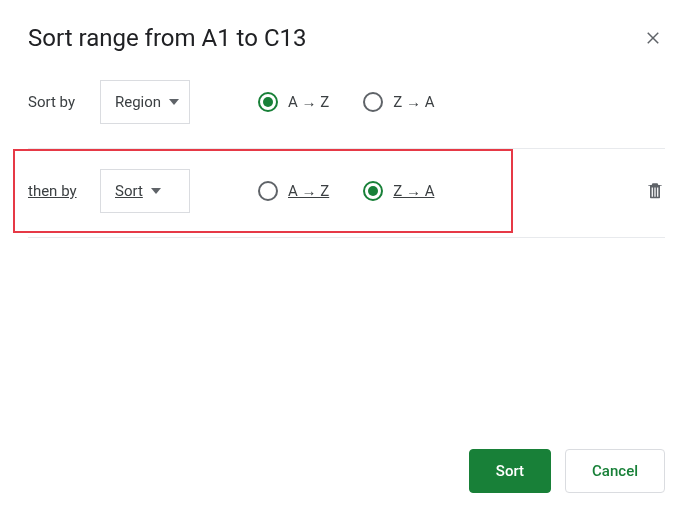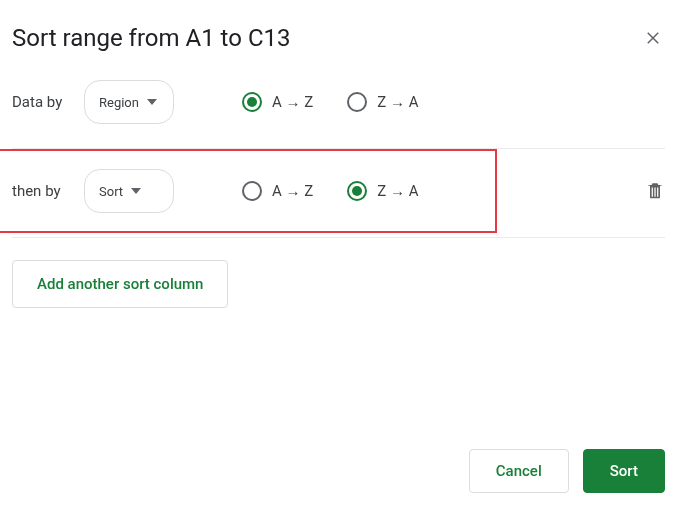--- a/index.html
+++ b/index.html
@@ -6,21 +6,21 @@
   body {
     margin: 0;
     font-family: "Google Sans", Roboto, Arial, sans-serif;
     color: #3c4043;
     background: #fff;
     width: 693px;
     height: 513px;
     position: relative;
   }
   .dialog {
-    padding: 24px 28px 20px 12px;
+    padding: 24px 28px 20px 28px;
   }
   .header {
     display: flex;
     justify-content: space-between;
     align-items: center;
     margin-bottom: 26px;
   }
   .title {
     font-size: 24px;
     font-weight: 400;
@@ -62,28 +62,28 @@
     height: 48px;
   }
   .row-label {
     font-size: 15px;
     color: #3c4043;
     width: 72px;
     flex: 0 0 72px;
   }
   .dropdown {
     border: 1px solid #dadce0;
-    border-radius: 16px;
+    border-radius: 0;
     padding: 0 10px 0 14px;
     height: 44px;
     display: flex;
     align-items: center;
     gap: 8px;
     cursor: pointer;
-    font-size: 13px;
+    font-size: 15px;
     color: #3c4043;
     min-width: 90px;
   }
   .dropdown .caret {
     display: flex;
     align-items: center;
   }
   .radio-group {
     display: flex;
     align-items: center;
@@ -122,20 +122,21 @@
     white-space: nowrap;
   }
   .hr {
     border: none;
     border-top: 1px solid #e8eaed;
     margin: 22px 0 0 0;
   }
   .then-wrap {
     position: relative;
     margin-top: 18px;
+    text-decoration: underline;
   }
   .then-row {
     display: flex;
     align-items: center;
     height: 48px;
   }
   .highlight-box {
     position: absolute;
     left: -15px;
     top: -18px;
@@ -211,21 +212,21 @@
       <svg width="18" height="18" viewBox="0 0 24 24" fill="none" stroke="currentColor" stroke-width="2">
         <line x1="5" y1="5" x2="19" y2="19"></line>
           <line x1="19" y1="5" x2="5" y2="19"></line>
       </svg>
     </div>
   </div>
 
 
   
   <div class="sort-row">
-    <div class="row-label">Data by</div>
+    <div class="row-label">Sort by</div>
     <div class="dropdown">
       <span>Region</span>
       <span class="caret">
         <svg width="10" height="6" viewBox="0 0 10 6">
             <path d="M0 0 L5 6 L10 0 Z" fill="#5f6368"></path>
           </svg>
       </span>
     </div>
     <div class="radio-group">
       <div class="radio-unit">
@@ -267,26 +268,23 @@
     </div>
     <div class="trash">
       <svg width="20" height="22" viewBox="0 0 24 24" fill="#5f6368">
         <path d="M6 7h12v14a1 1 0 0 1-1 1H7a1 1 0 0 1-1-1V7zm2 2v11h1.5V9H8zm3.25 0v11h1.5V9h-1.5zm3.25 0v11H16V9h-1.5zM9 4h6l1 2h4v1H4V6h4l1-2z"></path>
       </svg>
     </div>
   </div>
 
   <hr class="hr2">
 
-  <div class="add-btn">
-    <span>Add another sort column</span>
-  </div>
 
   <div class="footer">
+    <div class="btn btn-sort">
+      <span>Sort</span>
+    </div>
     <div class="btn btn-cancel">
       <span>Cancel</span>
     </div>
-    <div class="btn btn-sort">
-      <span>Sort</span>
-    </div>
   </div>
 
 </div>
 
 </body></html>

